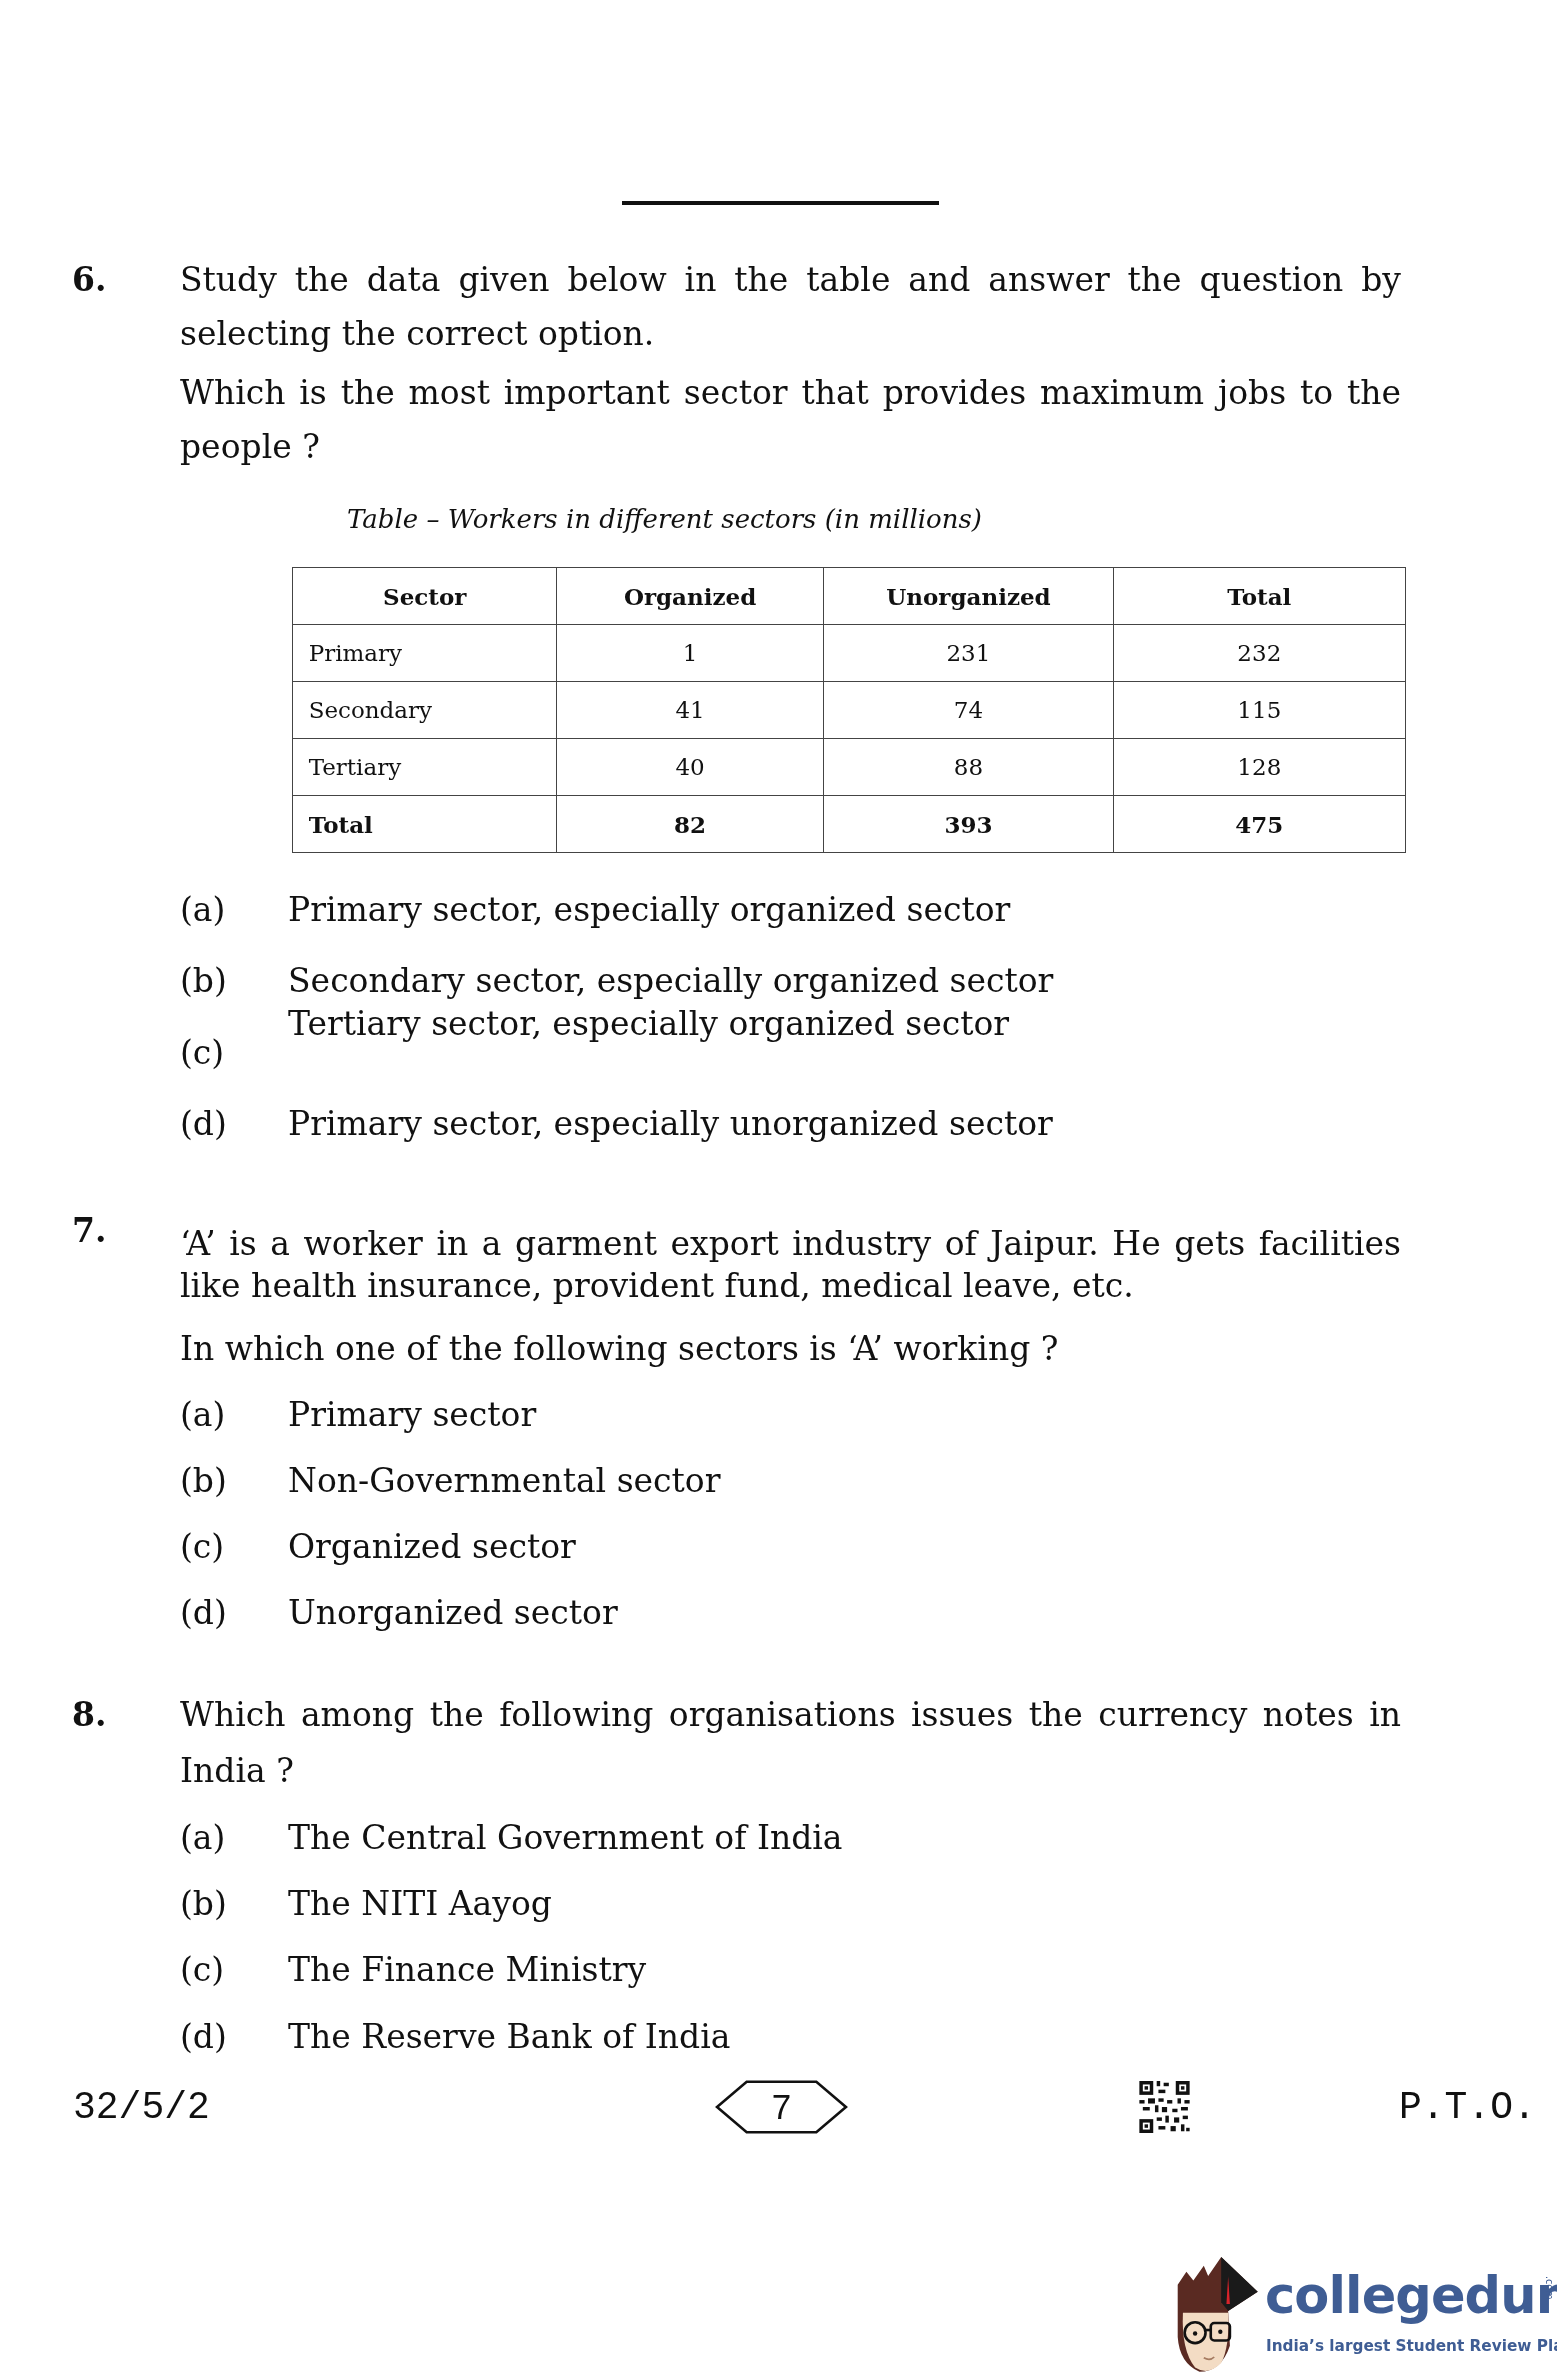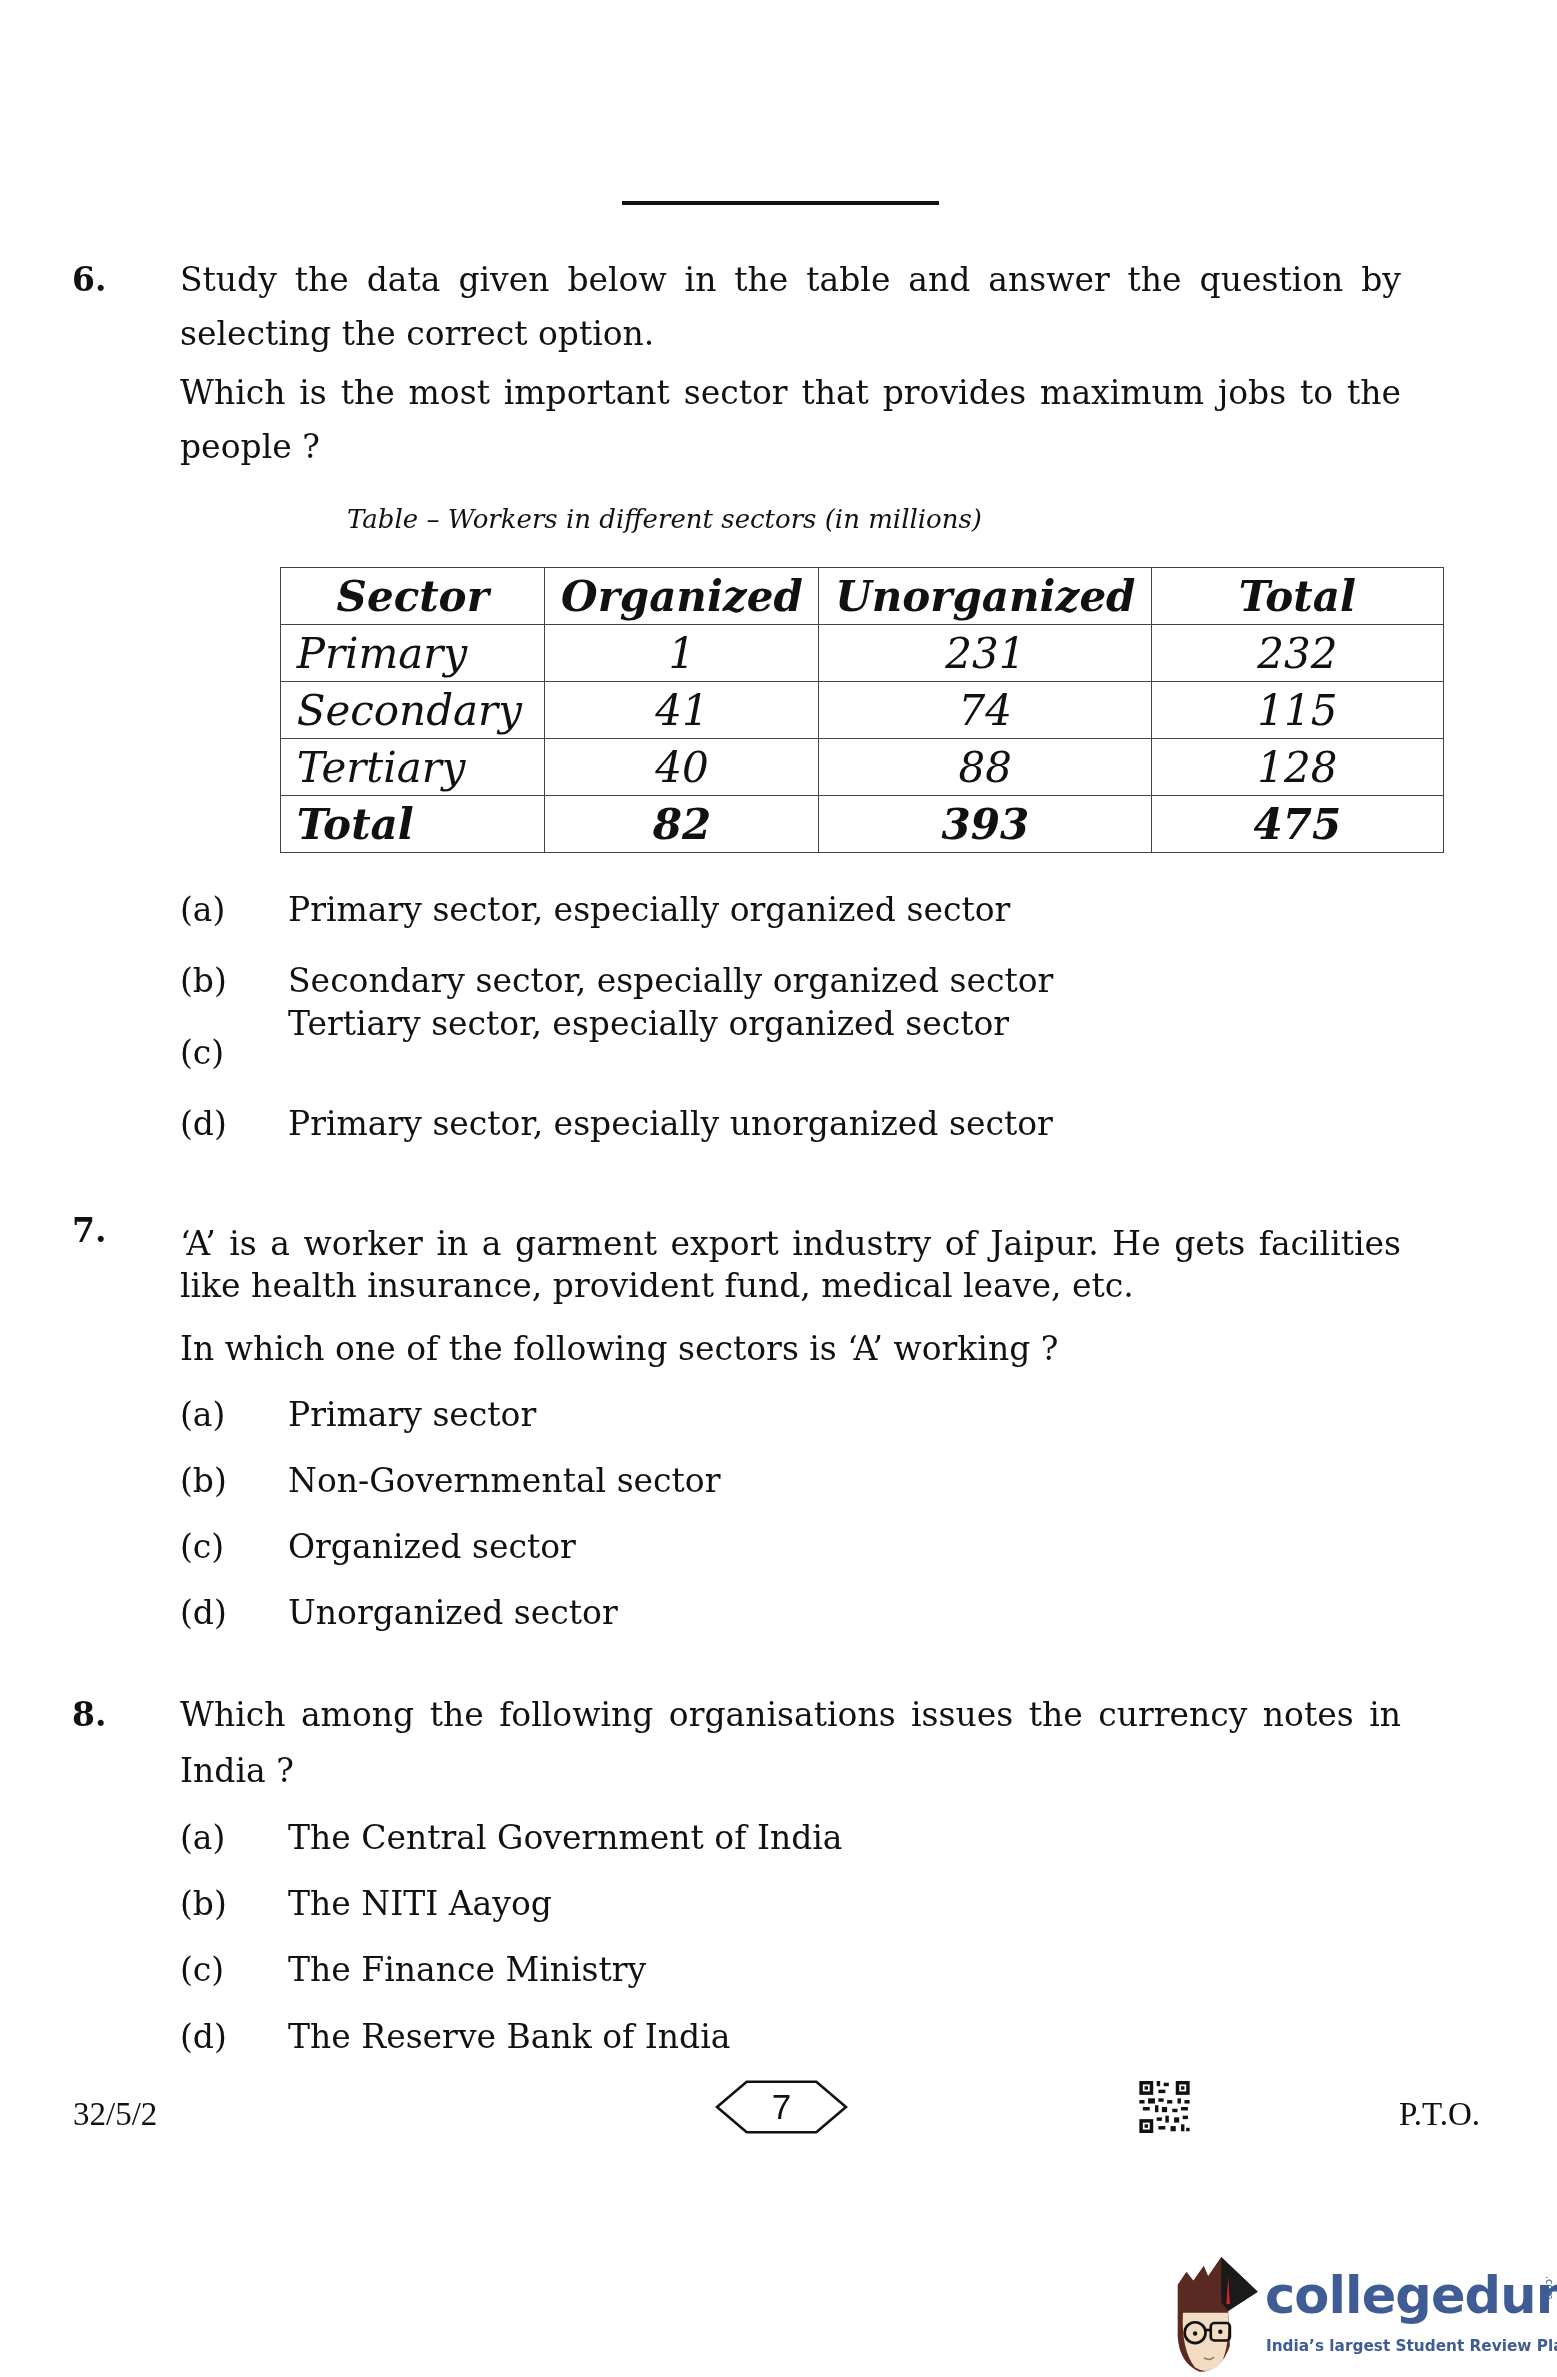--- a/index.html
+++ b/index.html
@@ -4,30 +4,30 @@
 <style>
   html, body { margin: 0; padding: 0; background: #ffffff; }
   body { width: 1558px; height: 2377px; position: relative; overflow: hidden;
          font-family: "DejaVu Serif", "Liberation Serif", serif; color: #111; }
   .abs { position: absolute; }
   .top-rule { left: 622px; top: 201px; width: 317px; height: 4.4px; background: #111; }
   .qnum { font-weight: bold; font-size: 33px; left: 72px; }
   .line { font-size: 33px; left: 180px; white-space: nowrap; }
   .justify { width: 1221px; text-align: justify; text-align-last: justify; }
   .caption { font-style: italic; font-size: 26px; left: 347px; top: 504px; white-space: nowrap; }
-  table.data { position: absolute; left: 280px; top: 567px; border-collapse: collapse;
-               font-size: 42px; font-style: italic; }
+  table.data { position: absolute; left: 292px; top: 567px; border-collapse: collapse;
+               font-size: 23px; }
   table.data td, table.data th { border: 1.7px solid #444; padding: 0 15.7px; height: 56px; }
   table.data th { font-weight: bold; text-align: center; }
   table.data td.num { text-align: center; }
   table.data tr.total td { font-weight: bold; }
   .c1 { width: 232px; } .c2 { width: 234px; } .c3 { width: 258px; } .c4 { width: 259px; }
   .opt-label { font-size: 33px; left: 180px; white-space: nowrap; }
   .opt-text { font-size: 33px; left: 288px; white-space: nowrap; }
-  .footer-text { font-family: Liberation Serif, serif; font-size: 33px; margin-top: 10px; }
+  .footer-text { font-family: Liberation Mono, monospace; font-size: 38px; }
   .page-num-wrap { left: 715px; top: 2080px; width: 133px; height: 54px; }
   .page-num { position: absolute; left: 0; top: 0; width: 133px; height: 54px;
               font-family: "Liberation Sans", sans-serif; font-size: 35px;
               display: flex; align-items: center; justify-content: center; }
   .qr { left: 1139px; top: 2081px; width: 51px; height: 52px; }
   .logo { left: 1160px; top: 2250px; width: 398px; height: 127px; }
   .logo-word { position: absolute; left: 105px; top: 15.7px; font-family: "DejaVu Sans", sans-serif;
                font-size: 51px; color: #3f5d94; font-weight: bold; letter-spacing: -0.9px; }
   .logo-com { position: absolute; left: 384px; top: 26px; font-family: "DejaVu Sans", sans-serif;
               font-size: 9.6px; color: #3f5d94; writing-mode: vertical-rl; }

